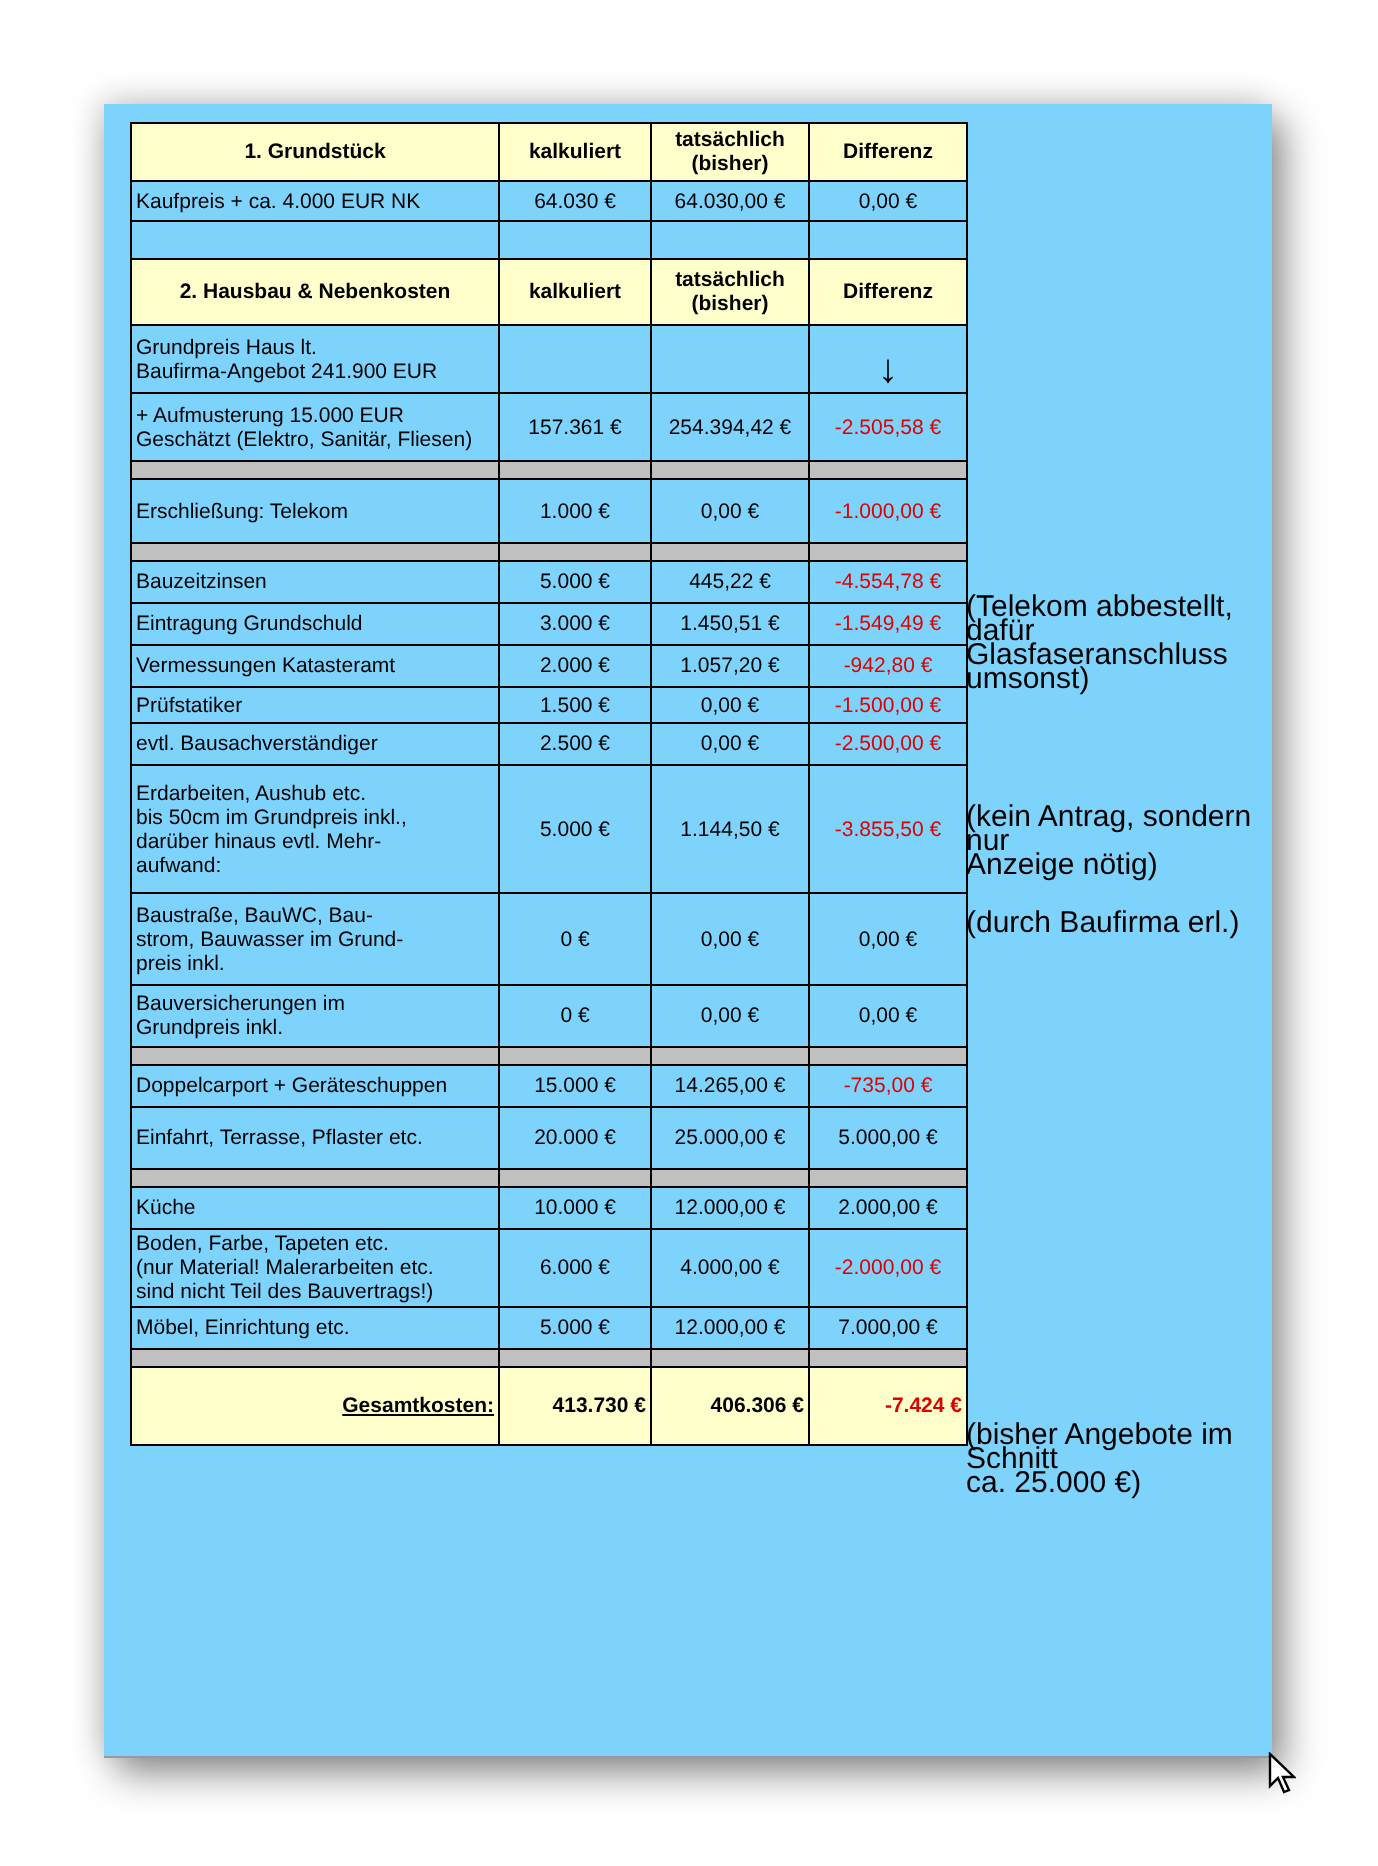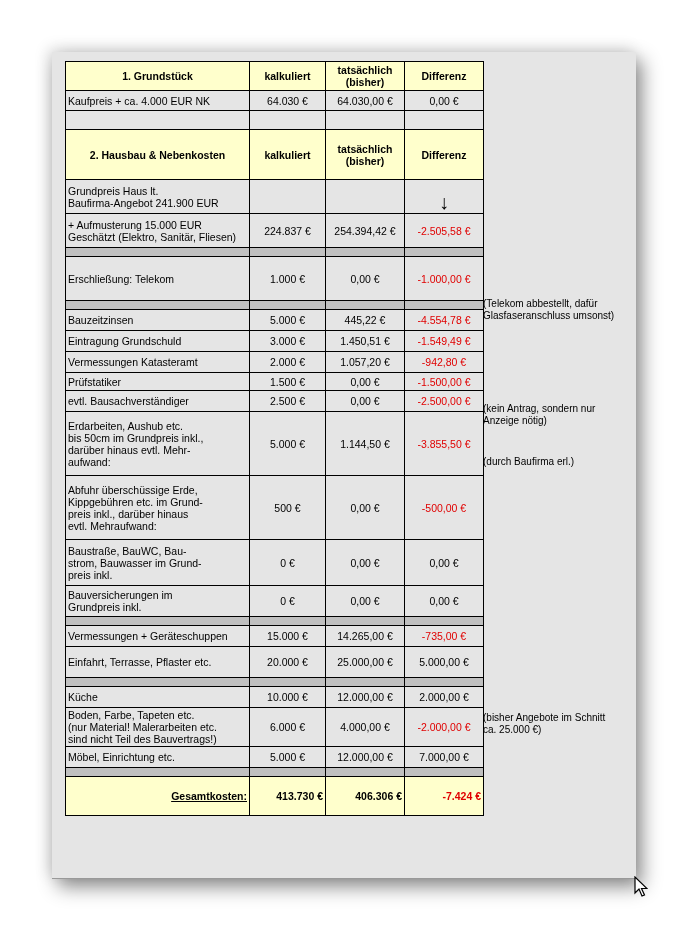--- a/index.html
+++ b/index.html
@@ -3,21 +3,21 @@
 <meta charset="utf-8">
 <style>
   html, body { margin: 0; padding: 0; }
   body {
     width: 689px; height: 933px; position: relative; overflow: hidden;
     background: #ffffff;
     font-family: "Liberation Sans", sans-serif;
   }
   .sheet {
     position: absolute; left: 52px; top: 52px; width: 584px; height: 826px;
-    background: #e5e5e5;
+    background: #7dd3fc;
     box-shadow: 6px 8px 18px rgba(0,0,0,0.45), -4px -4px 14px rgba(0,0,0,0.12);
     border-bottom: 1px solid #999;
   }
   table.cost {
     position: absolute; left: 13px; top: 9px;
     border-collapse: collapse;
     table-layout: fixed;
     width: 418px;
     font-size: 10.5px;
     color: #000;
@@ -29,21 +29,21 @@
     line-height: 12px;
     white-space: pre-line;
   }
   td.num { text-align: center; }
   tr.hdr td { background: #ffffcc; font-weight: bold; text-align: center; }
   tr.sep td { background: #c0c0c0; height: 8px; padding: 0; }
   tr.total td { background: #ffffcc; font-weight: bold; text-align: right; }
   .neg { color: #e00000; }
   .u { text-decoration: underline; }
   .note {
-    position: absolute; left: 431px; font-size: 10px; line-height: 12px; color: #000;
+    position: absolute; left: 431px; font-size: 15px; line-height: 12px; color: #000;
     white-space: pre-line;
   }
   .arrow { font-size: 20px; line-height: 20px; }
   .cursor { position: absolute; left: 634px; top: 876px; }
 </style>
 </head>
 <body>
 
 <div class="sheet">
   <table class="cost">
@@ -66,48 +66,48 @@
       <td class="num">64.030 €</td>
       <td class="num">64.030,00 €</td>
       <td class="num">0,00 €</td>
     </tr>
     <tr style="height:19px">
       <td></td>
           <td></td>
           <td></td>
           <td></td>
     </tr>
-    <tr class="hdr" style="height:50px">
+    <tr class="hdr" style="height:33px">
       <td>2. Hausbau &amp; Nebenkosten</td>
       <td>kalkuliert</td>
       <td>tatsächlich
 (bisher)</td>
       <td>Differenz</td>
     </tr>
     <tr style="height:34px">
       <td>Grundpreis Haus lt.
 Baufirma-Angebot 241.900 EUR</td>
       <td></td>
       <td></td>
       <td style="text-align:center;vertical-align:bottom"><span class="arrow">↓</span></td>
     </tr>
     <tr style="height:34px">
       <td>+ Aufmusterung 15.000 EUR
 Geschätzt (Elektro, Sanitär, Fliesen)</td>
-      <td class="num">224.837 €</td>
+      <td class="num">157.361 €</td>
       <td class="num">254.394,42 €</td>
       <td class="num neg">-2.505,58 €</td>
     </tr>
     <tr class="sep">
           <td></td>
           <td></td>
           <td></td>
           <td></td>
         </tr>
-    <tr style="height:44px">
+    <tr style="height:32px">
       <td>Erschließung:  Telekom</td>
       <td class="num">1.000 €</td>
       <td class="num">0,00 €</td>
       <td class="num neg">-1.000,00 €</td>
     </tr>
     <tr class="sep">
           <td></td>
           <td></td>
           <td></td>
           <td></td>
@@ -144,29 +144,20 @@
     </tr>
     <tr style="height:64px">
       <td>Erdarbeiten, Aushub etc.
 bis 50cm im Grundpreis inkl.,
 darüber hinaus evtl. Mehr-
 aufwand:</td>
       <td class="num">5.000 €</td>
       <td class="num">1.144,50 €</td>
       <td class="num neg">-3.855,50 €</td>
     </tr>
-    <tr style="height:64px">
-      <td>Abfuhr überschüssige Erde,
-Kippgebühren etc. im Grund-
-preis inkl., darüber hinaus
-evtl. Mehraufwand:</td>
-      <td class="num">500 €</td>
-      <td class="num">0,00 €</td>
-      <td class="num neg">-500,00 €</td>
-    </tr>
     <tr style="height:46px">
       <td>Baustraße, BauWC, Bau-
 strom, Bauwasser im Grund-
 preis inkl.</td>
       <td class="num">0 €</td>
       <td class="num">0,00 €</td>
       <td class="num">0,00 €</td>
     </tr>
     <tr style="height:31px">
       <td>Bauversicherungen im
@@ -175,21 +166,21 @@
       <td class="num">0,00 €</td>
       <td class="num">0,00 €</td>
     </tr>
     <tr class="sep">
           <td></td>
           <td></td>
           <td></td>
           <td></td>
         </tr>
     <tr style="height:21px">
-      <td>Vermessungen + Geräteschuppen</td>
+      <td>Doppelcarport + Geräteschuppen</td>
       <td class="num">15.000 €</td>
       <td class="num">14.265,00 €</td>
       <td class="num neg">-735,00 €</td>
     </tr>
     <tr style="height:31px">
       <td>Einfahrt, Terrasse, Pflaster etc.</td>
       <td class="num">20.000 €</td>
       <td class="num">25.000,00 €</td>
       <td class="num">5.000,00 €</td>
     </tr>

